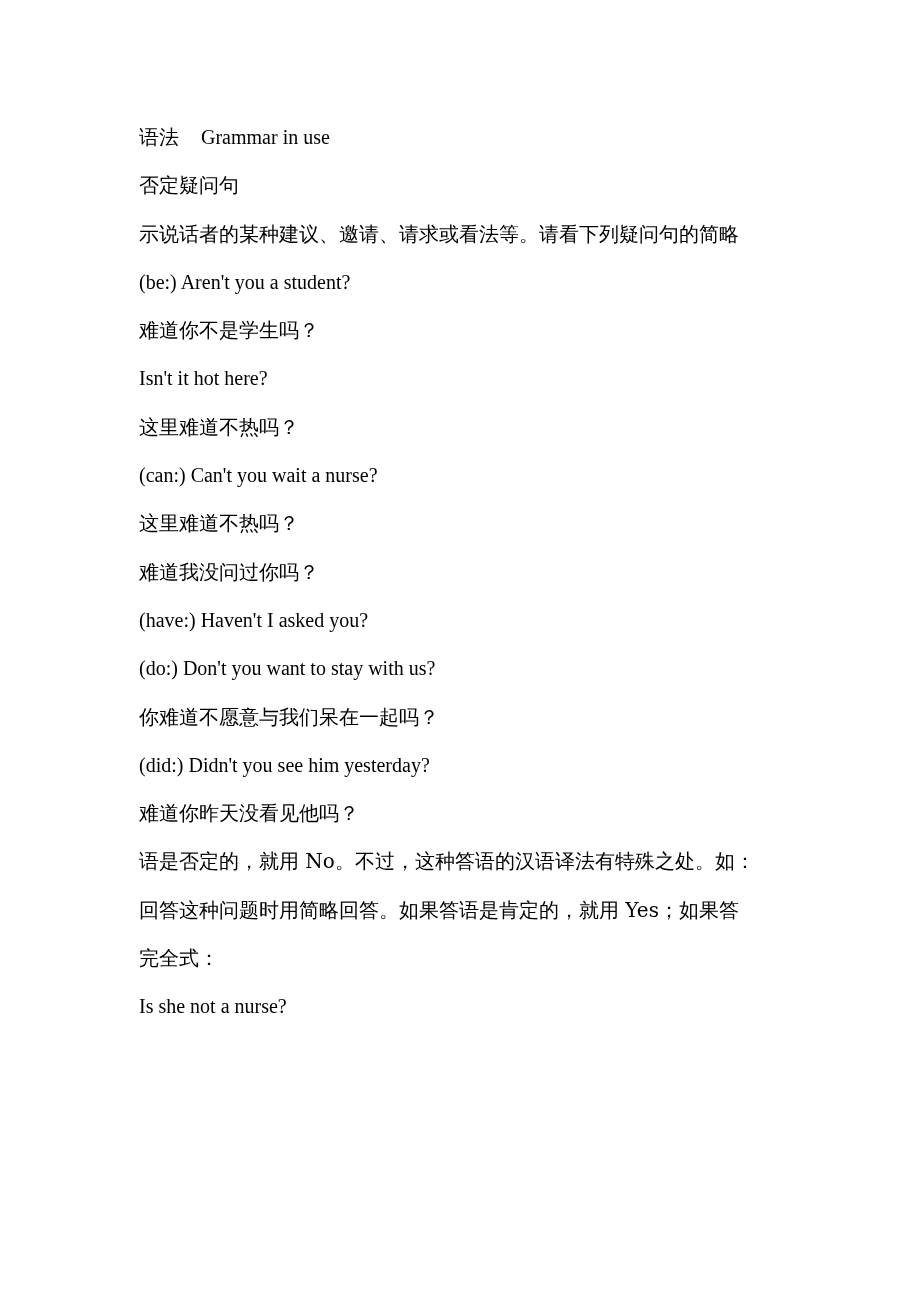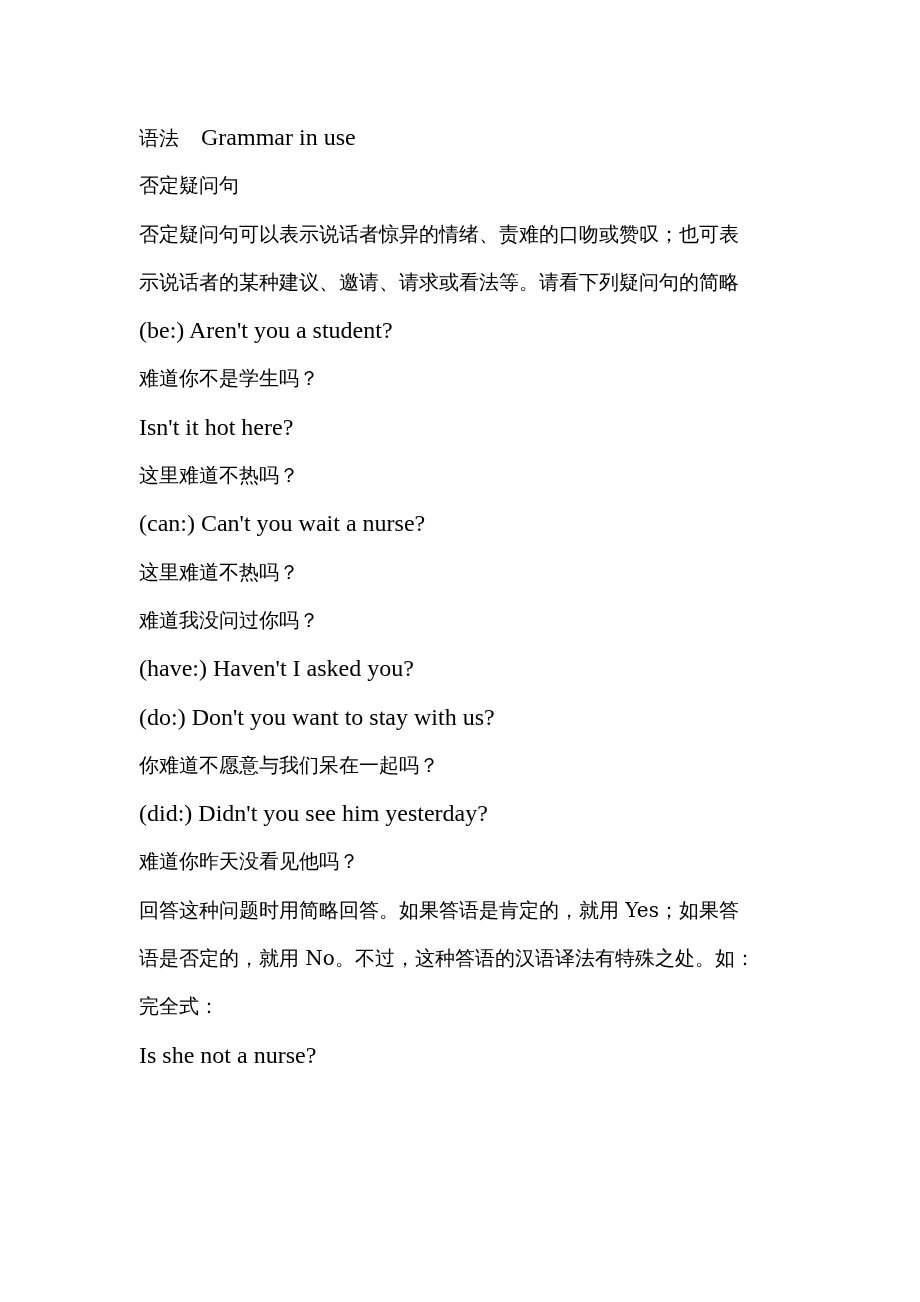--- a/index.html
+++ b/index.html
@@ -6,44 +6,43 @@
     body { width: 920px; height: 1302px; position: relative; overflow: hidden; }
     .page {
       position: absolute; left: 139px; top: 118px; width: 660px;
       font-family: "DejaVu Serif", "Liberation Serif", serif;
       color: #000000;
     }
     .line {
       height: 48.3px; line-height: 38px; font-size: 20px; white-space: nowrap;
       letter-spacing: 0px;
     }
-    .en { font-family: "Liberation Serif", "DejaVu Serif", serif; font-size: 24px; }
+    .en { font-family: "Liberation Serif", "DejaVu Serif", serif; font-size: 20px; }
     .gap { display: inline-block; width: 22px; }
   </style>
 </head>
 <body>
 
 <div class="page">
   <div class="line">
     <span>语法</span><span class="gap"></span><span class="en">Grammar in use</span>
   </div>
   <div class="line">否定疑问句</div>
-  <div class="line">否定疑问句可以表示说话者惊异的情绪、责难的口吻或赞叹；也可表</div>
   <div class="line">示说话者的某种建议、邀请、请求或看法等。请看下列疑问句的简略</div>
 
   <div class="line en">(be:) Aren't you a student?</div>
   <div class="line">难道你不是学生吗？</div>
   <div class="line en">Isn't it hot here?</div>
   <div class="line">这里难道不热吗？</div>
   <div class="line en">(can:) Can't you wait a nurse?</div>
   <div class="line">这里难道不热吗？</div>
   <div class="line">难道我没问过你吗？</div>
   <div class="line en">(have:) Haven't I asked you?</div>
   <div class="line en">(do:) Don't you want to stay with us?</div>
   <div class="line">你难道不愿意与我们呆在一起吗？</div>
   <div class="line en">(did:) Didn't you see him yesterday?</div>
   <div class="line">难道你昨天没看见他吗？</div>
 
+  <div class="line">语是否定的，就用 No。不过，这种答语的汉语译法有特殊之处。如：</div>
   <div class="line">回答这种问题时用简略回答。如果答语是肯定的，就用 Yes；如果答</div>
-  <div class="line">语是否定的，就用 No。不过，这种答语的汉语译法有特殊之处。如：</div>
   <div class="line">完全式：</div>
   <div class="line en">Is she not a nurse?</div>
 </div>
 
 </body></html>

